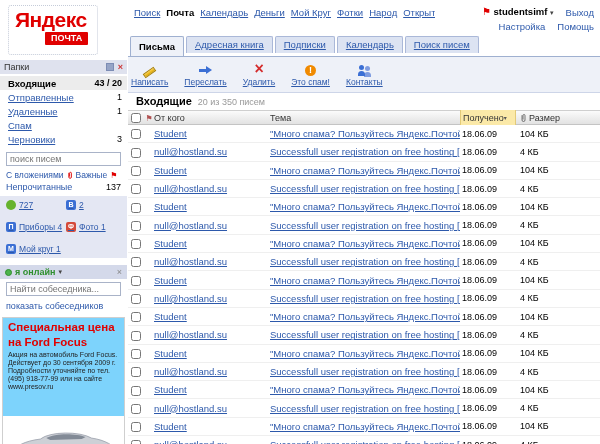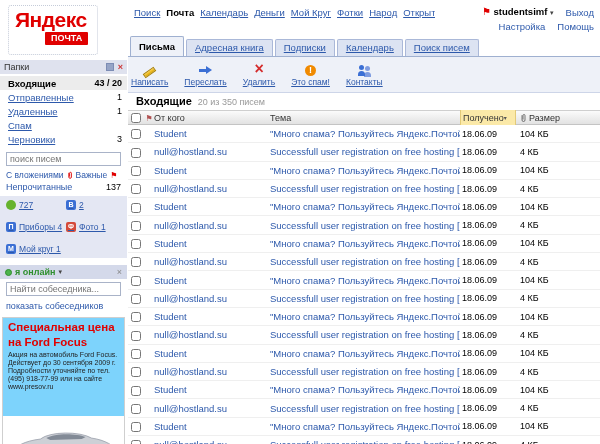--- a/index.html
+++ b/index.html
@@ -59,21 +59,21 @@
   .bar-x{margin-left:auto;color:#888;font-size:9px;cursor:pointer}
   .show-contacts{display:block;padding:2px 6px 3px;font-size:9px}
   .ad{margin:3px 2px 0;height:146px;border:1px solid #cfcfcf;background:#7dd3fc;
     display:flex;flex-direction:column;overflow:hidden;cursor:pointer}
   .ad-title{color:#e00000;font-weight:bold;font-size:11.5px;line-height:12px;padding:3px 5px 0}
   .ad-text{font-size:7px;line-height:8px;padding:3px 5px;color:#222}
   .ad-car{margin-top:auto;background:#fff;height:46px;display:flex;align-items:flex-end;justify-content:center}
 
   
   .main{position:absolute;left:128px;top:36px;width:472px;height:408px}
-  .tabs{height:20px;display:flex;align-items:flex-end;gap:2px;padding-left:2px}
+  .tabs{height:20px;display:flex;gap:2px;padding-left:2px}
   .tab{height:17px;padding:2px 8px 0;background:#dce3f2;border:1px solid #aab8d8;border-bottom:none;
     border-radius:2px 2px 0 0;font-size:9.5px;color:#2d59ab;text-decoration:underline;cursor:pointer;white-space:nowrap}
   .tab.active{height:20px;padding-top:4px;background:#eef1f8;border-color:#9fb0d0;color:#000;
     font-weight:bold;text-decoration:none}
   .content{height:388px;border-top:1px solid #9fb0d0;background:#fff}
   .toolbar{height:36px;background:#eef1f8;border-bottom:1px solid #cdd5e8;display:flex;gap:16px;
     padding:2px 3px 0;align-items:center}
   .tb-btn{display:flex;flex-direction:column;align-items:center;cursor:pointer}
   .tb-ic{width:13px;height:13px;position:relative}
   .tb-label{font-size:8.5px;color:#2d59ab;text-decoration:underline;white-space:nowrap}
@@ -104,21 +104,21 @@
   .c-size{flex:0 0 84px;padding-left:4px;display:flex;align-items:center;gap:2px}
   .thead .c-date{cursor:pointer}
   .thead .sorted{background:#fbe9a8;height:15px;display:flex;align-items:center;gap:0;
     border-left:1px solid #e3ca78;border-right:1px solid #e3ca78}
   .sort-caret{font-size:6px;color:#555}
   .flag-col-ic{color:#b05050;font-size:8px}
   input[type=checkbox]{width:10px;height:10px;margin:0;vertical-align:middle;cursor:pointer}
   .rows{height:327px;overflow:hidden}
   .mail-row{height:18.3px;display:flex;align-items:center;border-bottom:1px solid #efefef;
     font-size:9.5px;cursor:pointer}
-  .mail-row .c-from,.mail-row .c-subject{color:#2d59ab;}
+  .mail-row .c-from,.mail-row .c-subject{color:#2d59ab;text-decoration:underline}
   .mail-row .c-date,.mail-row .c-size{font-size:9px;color:#000}
 </style>
 </head>
 <body>
 
 <div class="page">
 
   <div class="logo">
     <div class="logo-text">Яндекс</div>
     <div class="logo-badge">ПОЧТА</div>

